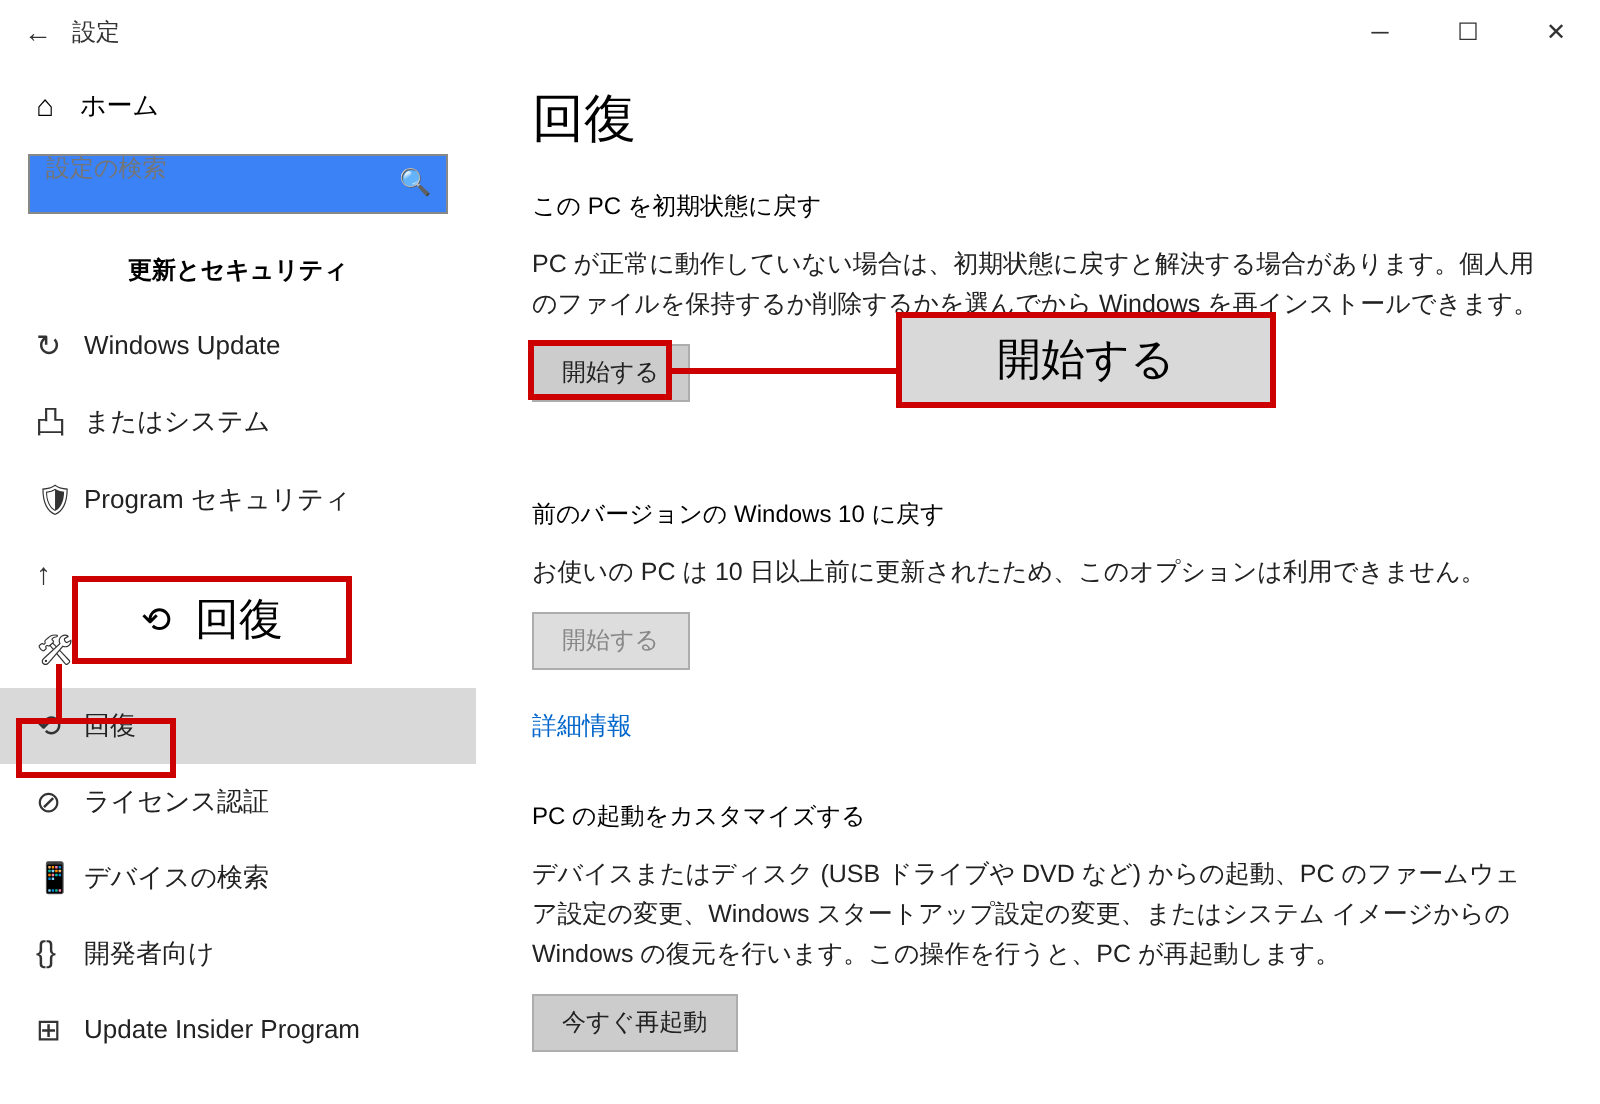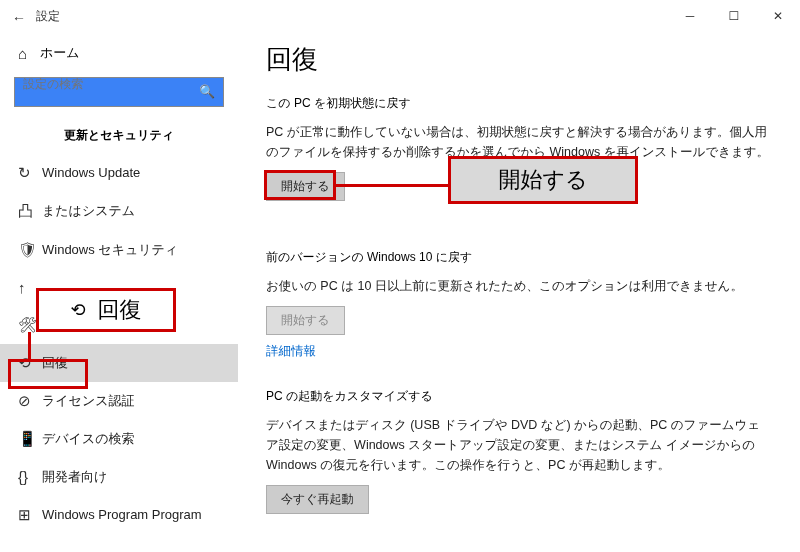--- a/index.html
+++ b/index.html
@@ -115,21 +115,21 @@
 }
 .btn {
   display: inline-block;
   background: #ccc;
   border: 1px solid #adadad;
   padding: 5px 14px;
   font-size: 12px;
   color: #222;
 }
 .btn.disabled { color: #888; background: #ddd; }
-.link { color: #0066cc; font-size: 12.5px; display: inline-block; margin: 8px 0 14px 0; }
+.link { color: #0066cc; font-size: 12.5px; display: inline-block; margin: 20px 0 14px 0; }
 
 .annot {
   position: absolute;
   border: 3px solid #cc0000;
   pointer-events: none;
   z-index: 50;
 }
 .annot-line {
   position: absolute;
   background: #cc0000;
@@ -177,21 +177,21 @@
     <div class="nav-item">
       <span class="icon">↻</span>
       <span>Windows Update</span>
     </div>
     <div class="nav-item">
       <span class="icon">凸</span>
       <span>またはシステム</span>
     </div>
     <div class="nav-item">
       <span class="icon">🛡</span>
-      <span>Windows セキュリティ</span>
+      <span>Program セキュリティ</span>
     </div>
     <div class="nav-item">
       <span class="icon">↑</span>
       <span></span>
     </div>
     <div class="nav-item">
       <span class="icon">🛠</span>
       <span></span>
     </div>
     <div class="nav-item selected">
@@ -205,21 +205,21 @@
     <div class="nav-item">
       <span class="icon">📱</span>
       <span>デバイスの検索</span>
     </div>
     <div class="nav-item">
       <span class="icon">{}</span>
       <span>開発者向け</span>
     </div>
     <div class="nav-item">
       <span class="icon">⊞</span>
-      <span>Windows Program Program</span>
+      <span>Update Insider Program</span>
     </div>
   </div>
 
   <div class="main">
     <h1>回復</h1>
 
     <h2>この PC を初期状態に戻す</h2>
     <p>PC が正常に動作していない場合は、初期状態に戻すと解決する場合があります。個人用のファイルを保持するか削除するかを選んでから Windows を再インストールできます。</p>
     <span class="btn">開始する</span>
 

